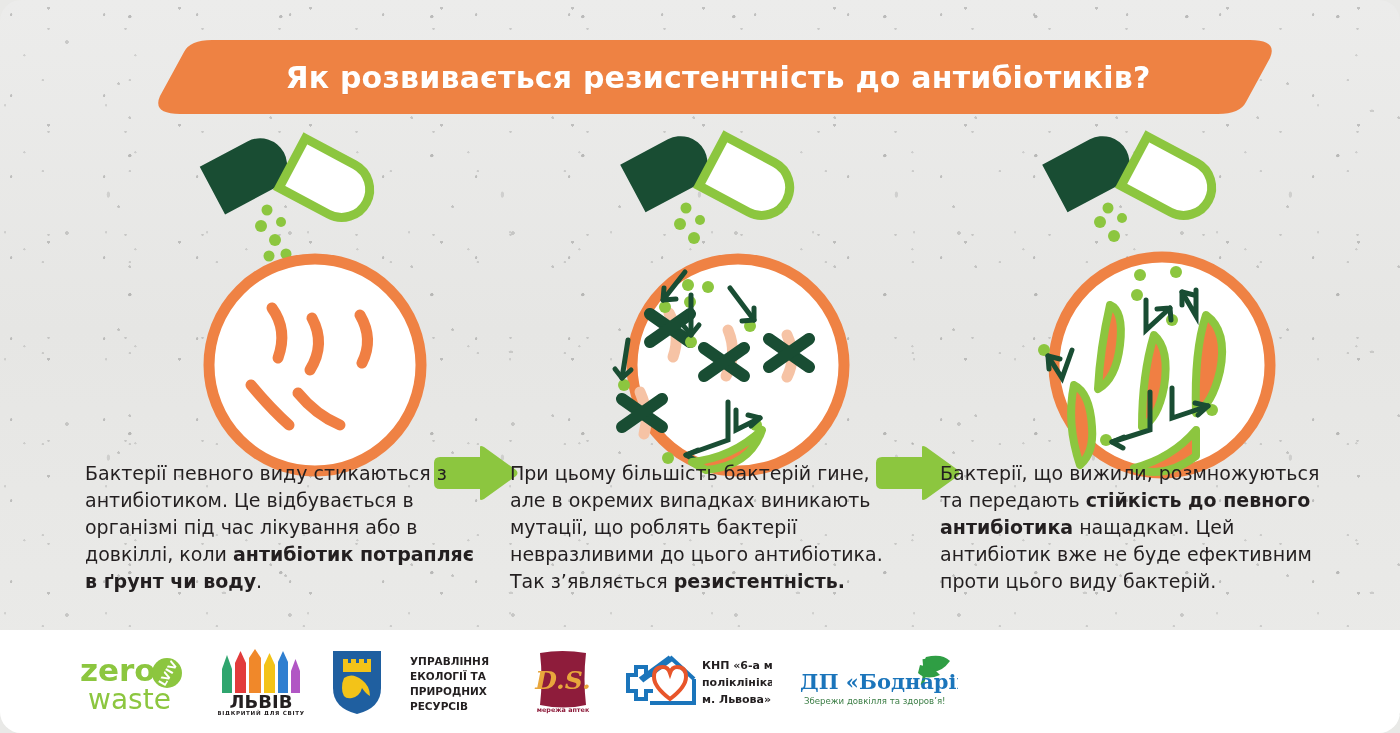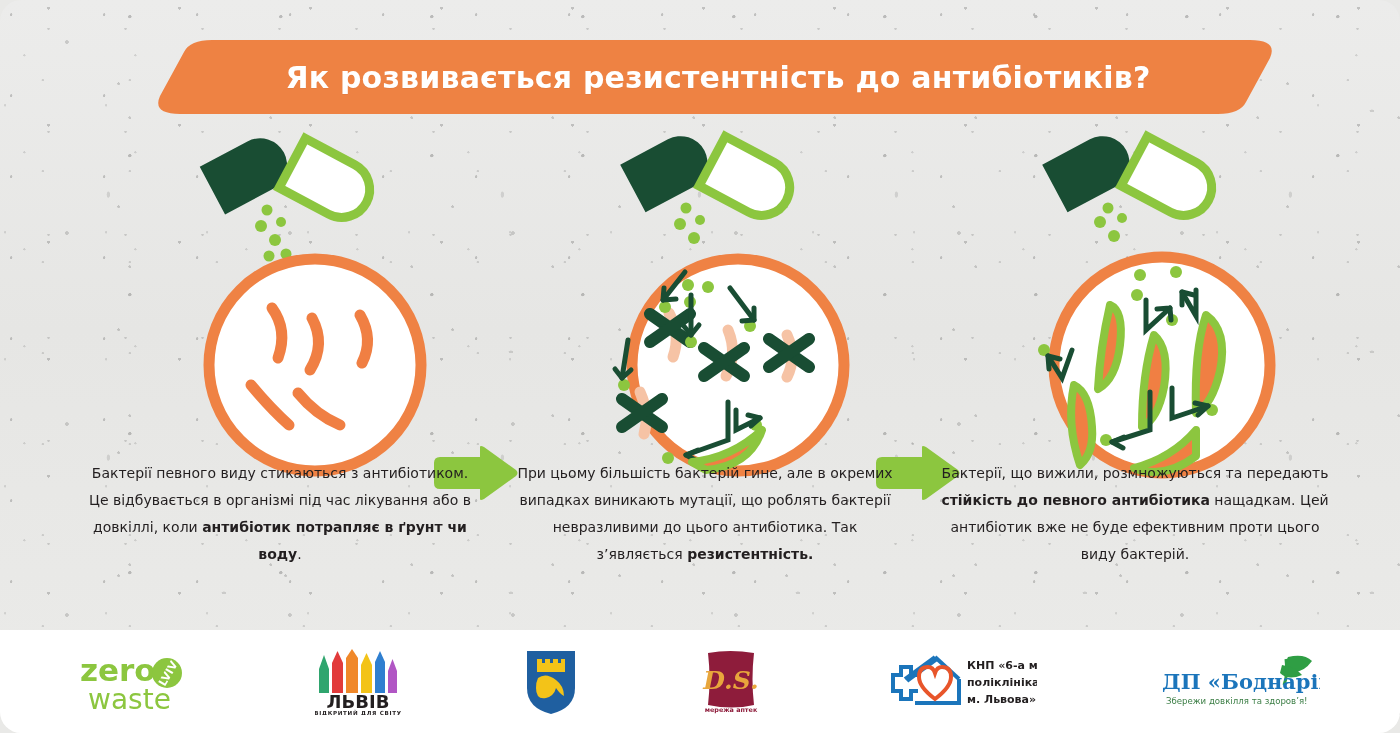--- a/index.html
+++ b/index.html
@@ -60,33 +60,33 @@
 
   .stepArrow{position:absolute;top:315px;width:90px;height:56px;}
   #arrow1{left:430px;}
   #arrow2{left:872px;}
   .stepArrow svg{display:block;width:100%;height:100%;}
 
   
   .captions{position:absolute;left:0;top:460px;width:1400px;height:150px;}
   .caption{
     position:absolute;top:0;width:390px;
-    text-align:center;color:#231f20;
-    font-size:14px;line-height:27px;
+    text-align:left;color:#231f20;
+    font-size:19px;line-height:27px;
   }
   #cap1{left:85px;}
   #cap2{left:510px;}
   #cap3{left:940px;}
   .caption b{font-weight:bold;}
 
   
   .footer{
     position:absolute;left:0;top:630px;width:1400px;height:103px;
     background:#ffffff;
-    display:flex;align-items:center;justify-content:space-between;gap:26px;
+    display:flex;align-items:center;justify-content:flex-start;gap:26px;
     padding:0 80px;box-sizing:border-box;
   }
   .logo{display:flex;align-items:center;justify-content:center;flex:0 0 auto;}
   .logo svg{display:block;}
 </style>
 </head>
 <body>
 
 <div id="root">
 
@@ -319,20 +319,28 @@
           <rect x="13" y="11" width="5" height="6"></rect>
             <rect x="21" y="11" width="5" height="6"></rect>
           <rect x="29" y="11" width="5" height="6"></rect>
             <rect x="37" y="11" width="4" height="6"></rect>
           <path d="M 14,30 q 8,-6 18,2 q 8,6 8,16 q -4,-2 -8,-8 q -2,8 -10,10 q -10,2 -10,-10 q 0,-6 2,-10 z"></path>
         </g>
       </svg>
     </div>
 
 
+    <div class="logo">
+      <svg width="96" height="62" viewBox="0 0 96 62">
+        <text x="0" y="14" font-family="DejaVu Sans, sans-serif" font-size="10.5" font-weight="bold" fill="#231f20">УПРАВЛІННЯ</text>
+        <text x="0" y="29" font-family="DejaVu Sans, sans-serif" font-size="10.5" font-weight="bold" fill="#231f20">ЕКОЛОГІЇ ТА</text>
+        <text x="0" y="44" font-family="DejaVu Sans, sans-serif" font-size="10.5" font-weight="bold" fill="#231f20">ПРИРОДНИХ</text>
+        <text x="0" y="59" font-family="DejaVu Sans, sans-serif" font-size="10.5" font-weight="bold" fill="#231f20">РЕСУРСІВ</text>
+      </svg>
+    </div>
 
     <div class="logo">
       <svg width="62" height="66" viewBox="0 0 62 66">
         <path d="M 8,4 q 22,-4 46,0 q -3,26 0,52 q -22,5 -46,0 q 3,-26 0,-52 z" fill="#8e1c3b"></path>
         <text x="31" y="40" font-family="DejaVu Serif, serif" font-size="25" font-style="italic" font-weight="bold" fill="#e8a63c" text-anchor="middle">D.S.</text>
         <text x="31" y="63" font-family="DejaVu Sans, sans-serif" font-size="6.4" font-weight="bold" fill="#8e1c3b" text-anchor="middle">мережа аптек</text>
       </svg>
     </div>
 
 

